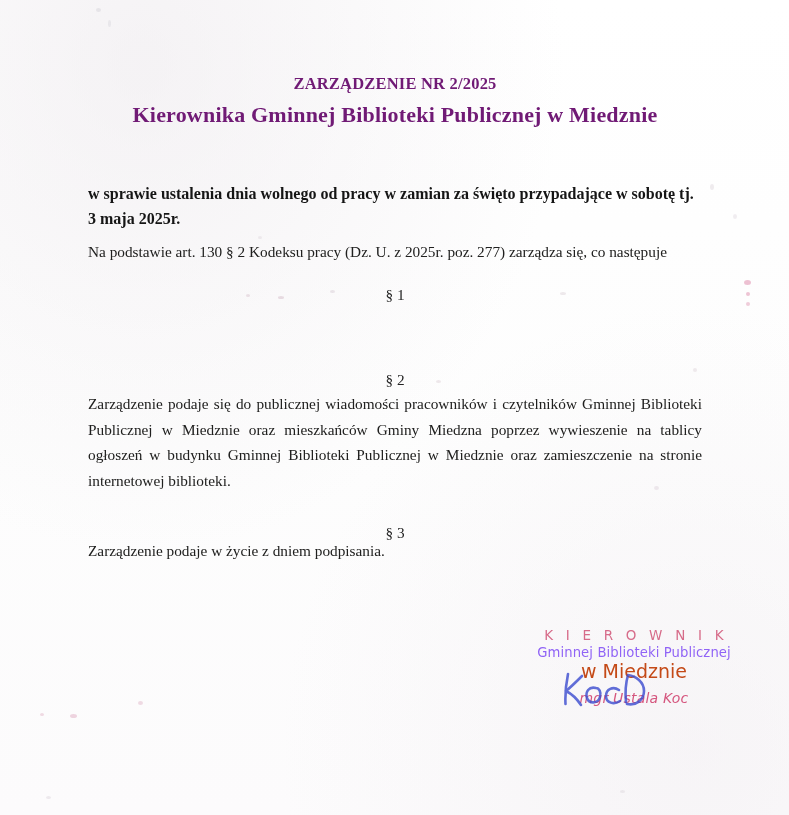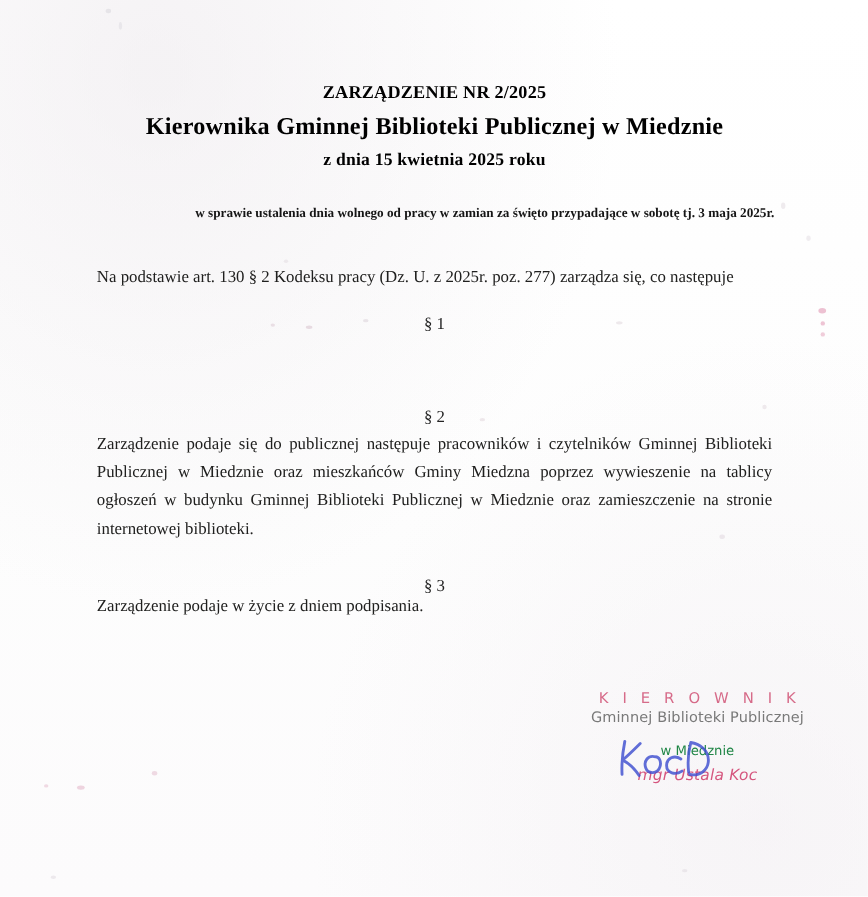--- a/index.html
+++ b/index.html
@@ -55,35 +55,35 @@
     left: 0;
     top: 68px;
     width: 614px;
     text-align: center;
   }
   .title-line {
     font-weight: bold;
     font-size: 16.5px;
     letter-spacing: 0.2px;
     line-height: 31px;
-    color: #000000;
+    color: #701a75;
   }
   .title-line.l1 { font-size: 16.5px; }
   .title-line.l2 { font-size: 22px; }
   .title-line.l3 { font-size: 16px; }
 
   .subject {
     position: absolute;
     left: 0;
     top: 181px;
     width: 616px;
     font-weight: bold;
-    font-size: 12px;
+    font-size: 16px;
     line-height: 25px;
-    text-align: right;
+    text-align: left;
     color: #151515;
   }
 
   .para {
     position: absolute;
     width: 614px;
     font-size: 15.3px;
     line-height: 25.5px;
     text-align: justify;
     text-justify: inter-word;
@@ -122,28 +122,28 @@
   .stamp-role {
     font-size: 13.5px;
     letter-spacing: 4.2px;
     color: #d2587a;
     padding-left: 4px;
     opacity: 0.88;
   }
   .stamp-org {
     font-size: 13.2px;
     margin-top: 3px;
-    color: #737373;
+    color: #8b5cf6;
     letter-spacing: 0.1px;
     opacity: 0.95;
   }
   .stamp-place {
-    font-size: 12px;
-    margin-top: 15px;
-    color: #15803d;
+    font-size: 19px;
+    margin-top: 0;
+    color: #c2410c;
     opacity: 0.95;
   }
   .stamp-name {
     font-size: 14px;
     font-style: italic;
     margin-top: 9px;
     color: #d4507a;
     letter-spacing: 0.2px;
     opacity: 0.96;
   }
@@ -184,31 +184,30 @@
   <div class="speck" style="left:138px; top:701px; width:5px;  height:4px; background:rgba(205,130,160,0.28);"></div>
   <div class="speck" style="left:46px;  top:796px; width:5px;  height:3px; background:rgba(180,165,180,0.20);"></div>
   <div class="speck" style="left:620px; top:790px; width:5px;  height:3px; background:rgba(180,165,180,0.18);"></div>
   <div class="speck" style="left:258px; top:236px; width:4px;  height:3px; background:rgba(185,165,180,0.18);"></div>
 
   <div class="content">
 
     <div class="title-block">
       <div class="title-line l1">ZARZĄDZENIE NR 2/2025</div>
       <div class="title-line l2">Kierownika Gminnej Biblioteki Publicznej w Miedznie</div>
-      <div class="title-line l3">z dnia 15 kwietnia 2025 roku</div>
     </div>
 
     <div class="subject">w sprawie ustalenia dnia wolnego od pracy w zamian za święto przypadające w sobotę tj. 3 maja 2025r.</div>
 
     <div class="para p-basis">Na podstawie art. 130 § 2 Kodeksu pracy (Dz. U. z 2025r. poz. 277) zarządza się, co następuje</div>
 
     <div class="section-mark s1">§ 1</div>
 
     <div class="section-mark s2">§ 2</div>
-    <div class="para p-s2">Zarządzenie podaje się do publicznej następuje pracowników i czytelników Gminnej Biblioteki Publicznej w Miedznie oraz mieszkańców Gminy Miedzna poprzez wywieszenie na tablicy ogłoszeń w budynku Gminnej Biblioteki Publicznej w Miedznie oraz zamieszczenie na stronie internetowej biblioteki.</div>
+    <div class="para p-s2">Zarządzenie podaje się do publicznej wiadomości pracowników i czytelników Gminnej Biblioteki Publicznej w Miedznie oraz mieszkańców Gminy Miedzna poprzez wywieszenie na tablicy ogłoszeń w budynku Gminnej Biblioteki Publicznej w Miedznie oraz zamieszczenie na stronie internetowej biblioteki.</div>
 
     <div class="section-mark s3">§ 3</div>
     <div class="para p-s3">Zarządzenie podaje w życie z dniem podpisania.</div>
   </div>
 
   <div class="stamp">
     <div class="stamp-role">K I E R O W N I K</div>
     <div class="stamp-org">Gminnej Biblioteki Publicznej</div>
     <div class="stamp-place">w Miedznie</div>
     <div class="stamp-name">mgr Ustala Koc</div>

